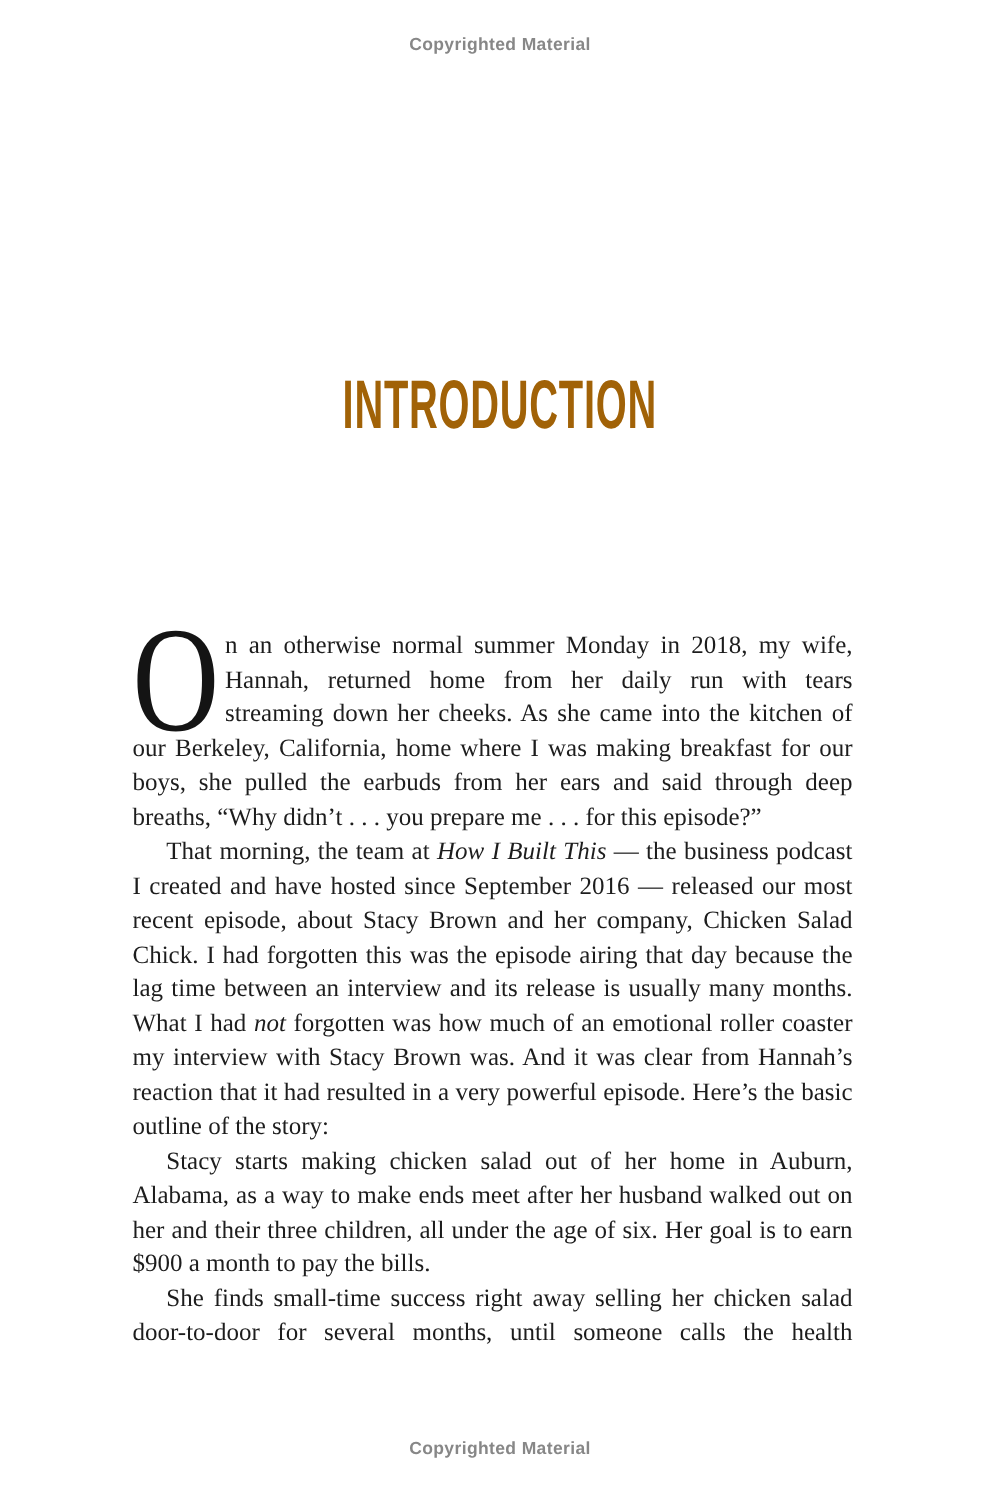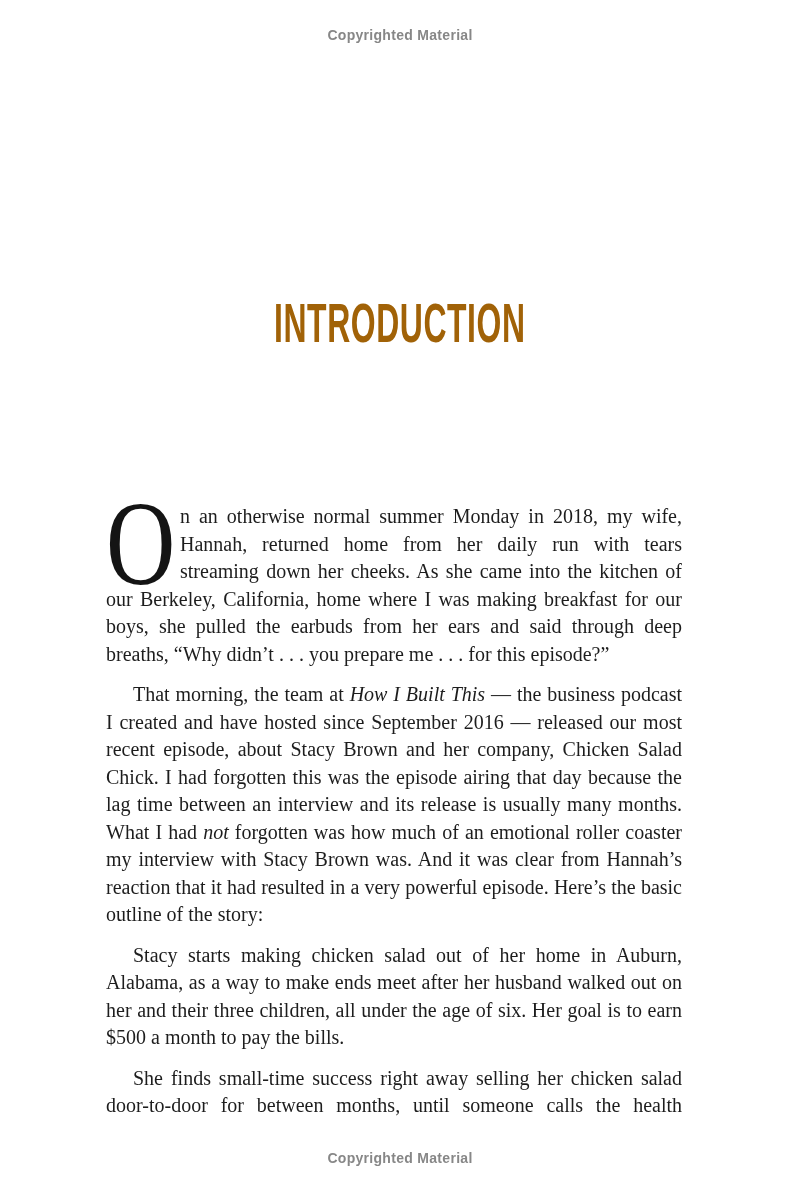--- a/index.html
+++ b/index.html
@@ -56,21 +56,21 @@
     top: 503px;
     width: 576px;
     font-size: 20px;
     line-height: 27.5px;
     color: #1d1d1d;
     text-align: justify;
     hyphens: auto;
     -webkit-hyphens: auto;
   }
   .para { margin: 0; padding: 0; }
-  .para.indent { text-indent: 27px; margin-top: 13px; }
+  .para.indent { text-indent: 27px; }
   .para.last { text-align-last: justify; }
 
   .dropcap {
     float: left;
     width: 72px;
     height: 82px;
     margin: 0 2px 0 0;
     font-size: 120px;
     line-height: 82px;
     font-weight: normal;
@@ -89,21 +89,21 @@
   <div class="copyright top">Copyrighted Material</div>
 
   <h1 class="chapter-title"><span class="title-inner">INTRODUCTION</span></h1>
 
   <div class="body-text">
 
     <p class="para first"><span class="dropcap">O</span><span>n an otherwise normal summer Monday in 2018, my wife, Hannah, returned home from her daily run with tears streaming down her cheeks. As she came into the kitchen of our Berkeley, California, home where I was making breakfast for our boys, she pulled the earbuds from her ears and said through deep breaths, “Why didn’t . . . you prepare me . . . for this episode?”</span></p>
 
     <p class="para indent"><span>That morning, the team at </span><em>How I Built This</em><span> — the business podcast I created and have hosted since September 2016 — released our most recent episode, about Stacy Brown and her company, Chicken Salad Chick. I had forgotten this was the episode airing that day because the lag time between an interview and its release is usually many months. What I had </span><em>not</em><span> forgotten was how much of an emotional roller coaster my interview with Stacy Brown was. And it was clear from Hannah’s reaction that it had resulted in a very powerful episode. Here’s the basic outline of the story:</span></p>
 
-    <p class="para indent"><span>Stacy starts making chicken salad out of her home in Auburn, Alabama, as a way to make ends meet after her husband walked out on her and their three children, all under the age of six. Her goal is to earn $500 a month to pay the bills.</span></p>
+    <p class="para indent"><span>Stacy starts making chicken salad out of her home in Auburn, Alabama, as a way to make ends meet after her husband walked out on her and their three children, all under the age of six. Her goal is to earn $900 a month to pay the bills.</span></p>
 
-    <p class="para indent last"><span>She finds small-time success right away selling her chicken salad door-to-door for between months, until someone calls the health</span></p>
+    <p class="para indent last"><span>She finds small-time success right away selling her chicken salad door-to-door for several months, until someone calls the health</span></p>
 
   </div>
 
   <div class="copyright bottom">Copyrighted Material</div>
 
 </div>
 
 </body></html>

